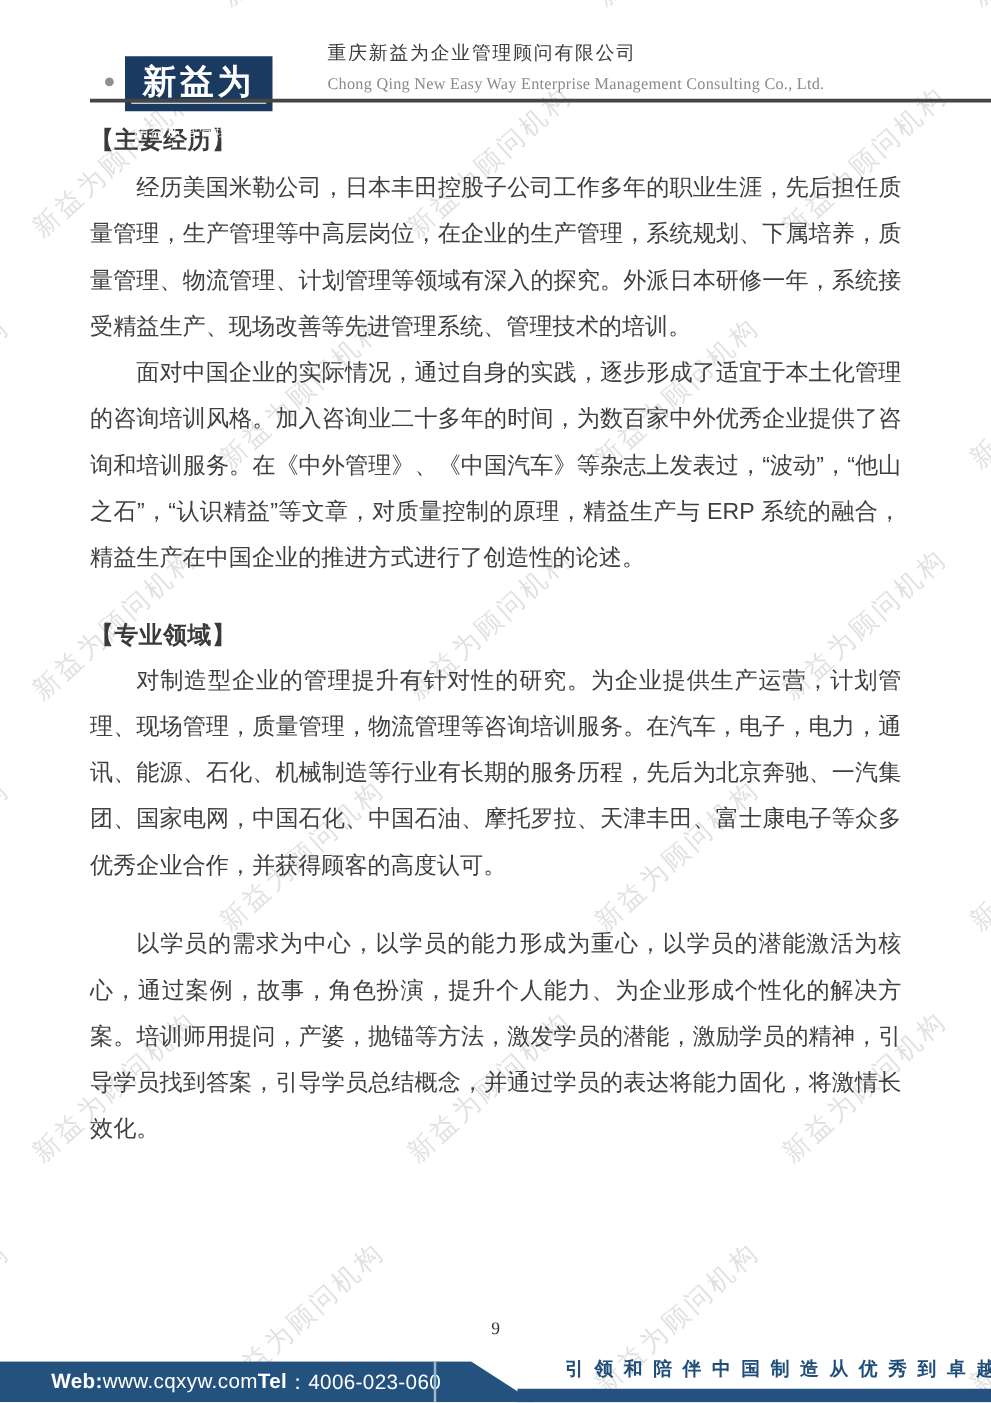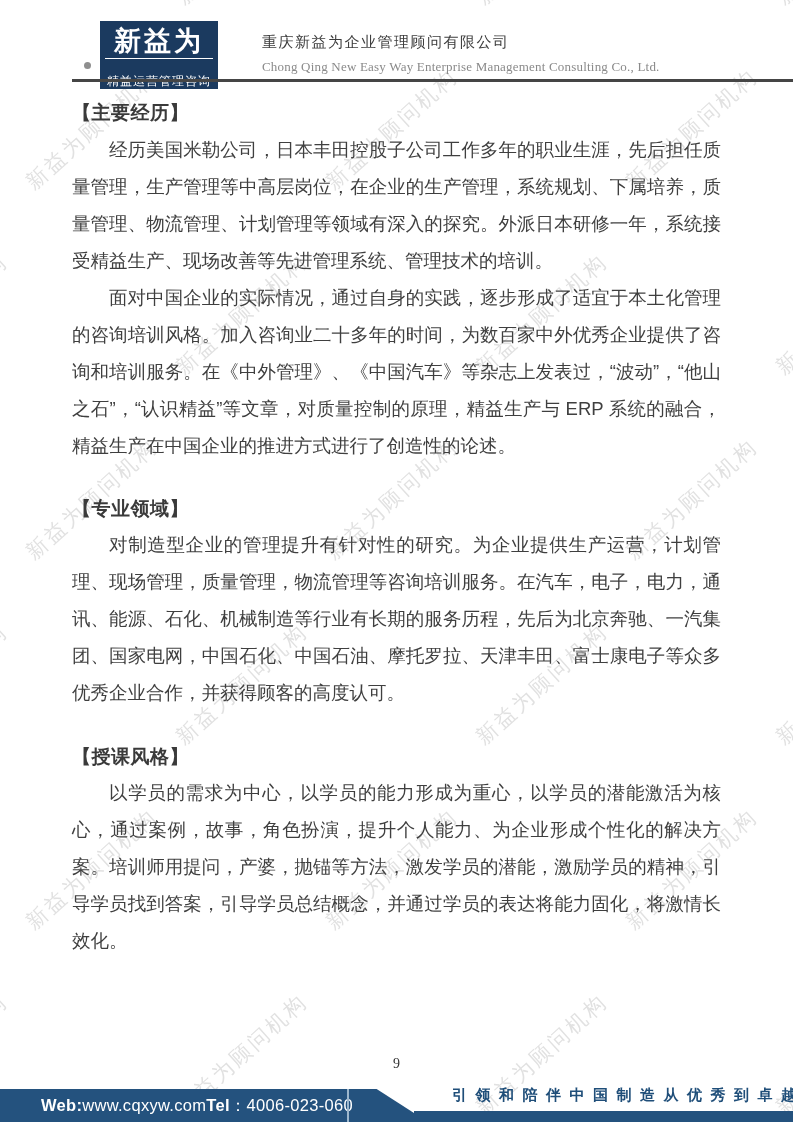--- a/index.html
+++ b/index.html
@@ -13,21 +13,21 @@
   #watermark-layer { position:absolute; inset:0; z-index:0; pointer-events:none; overflow:hidden; }
   .wm {
     position:absolute; transform:rotate(-42deg); transform-origin:left top;
     color:#dcdcdc; font-size:21px; letter-spacing:3px; white-space:nowrap; opacity:.85;
   }
 
   
   .header { position:relative; z-index:2; display:flex; padding:21px 0 0 100px; }
   .logo {
     width:118px; background:#1b3a5f; color:#fff; text-align:center;
-    padding:5px 5px 4px; box-sizing:border-box; height:68px;
+    padding:5px 5px 4px; box-sizing:border-box; height:44px;margin-top:24px;
   }
   .logo-main { font-size:27px; font-weight:bold; letter-spacing:3px; line-height:1.15; }
   .logo-sub  { font-size:12px; letter-spacing:1px; border-top:1.5px solid #fff; padding-top:14px; margin-top:1px; white-space:nowrap; }
   .dot { position:absolute; left:84px; top:62px; width:7px; height:7px; border-radius:50%; background:#8f8f8f; }
   .names { margin-left:44px; padding-top:12px; }
   .company-cn { font-size:15px; color:#3c3c3c; letter-spacing:1.5px; }
   .company-en {
     font-family:"Liberation Serif","DejaVu Serif",serif;
     font-size:13px; color:#8a8a8a; margin-top:7px; letter-spacing:.2px;
   }
@@ -114,21 +114,20 @@
       <p class="para">经历美国米勒公司，日本丰田控股子公司工作多年的职业生涯，先后担任质量管理，生产管理等中高层岗位，在企业的生产管理，系统规划、下属培养，质量管理、物流管理、计划管理等领域有深入的探究。外派日本研修一年，系统接受精益生产、现场改善等先进管理系统、管理技术的培训。</p>
       <p class="para">面对中国企业的实际情况，通过自身的实践，逐步形成了适宜于本土化管理的咨询培训风格。加入咨询业二十多年的时间，为数百家中外优秀企业提供了咨询和培训服务。在《中外管理》、《中国汽车》等杂志上发表过，“波动”，“他山之石”，“认识精益”等文章，对质量控制的原理，精益生产与 ERP 系统的融合，精益生产在中国企业的推进方式进行了创造性的论述。</p>
     </div>
 
     <div class="sec">
       <h2 class="sec-heading">【专业领域】</h2>
       <p class="para">对制造型企业的管理提升有针对性的研究。为企业提供生产运营，计划管理、现场管理，质量管理，物流管理等咨询培训服务。在汽车，电子，电力，通讯、能源、石化、机械制造等行业有长期的服务历程，先后为北京奔驰、一汽集团、国家电网，中国石化、中国石油、摩托罗拉、天津丰田、富士康电子等众多优秀企业合作，并获得顾客的高度认可。</p>
     </div>
 
     <div class="sec">
-      <h2 class="sec-heading">【授课风格】</h2>
       <p class="para">以学员的需求为中心，以学员的能力形成为重心，以学员的潜能激活为核心，通过案例，故事，角色扮演，提升个人能力、为企业形成个性化的解决方案。培训师用提问，产婆，抛锚等方法，激发学员的潜能，激励学员的精神，引导学员找到答案，引导学员总结概念，并通过学员的表达将能力固化，将激情长效化。</p>
     </div>
 
   </div>
 
   <div class="page-number">9</div>
 
   <div class="footer-bar">
     <b>Web:</b>
       <span> www.cqxyw.com</span>

